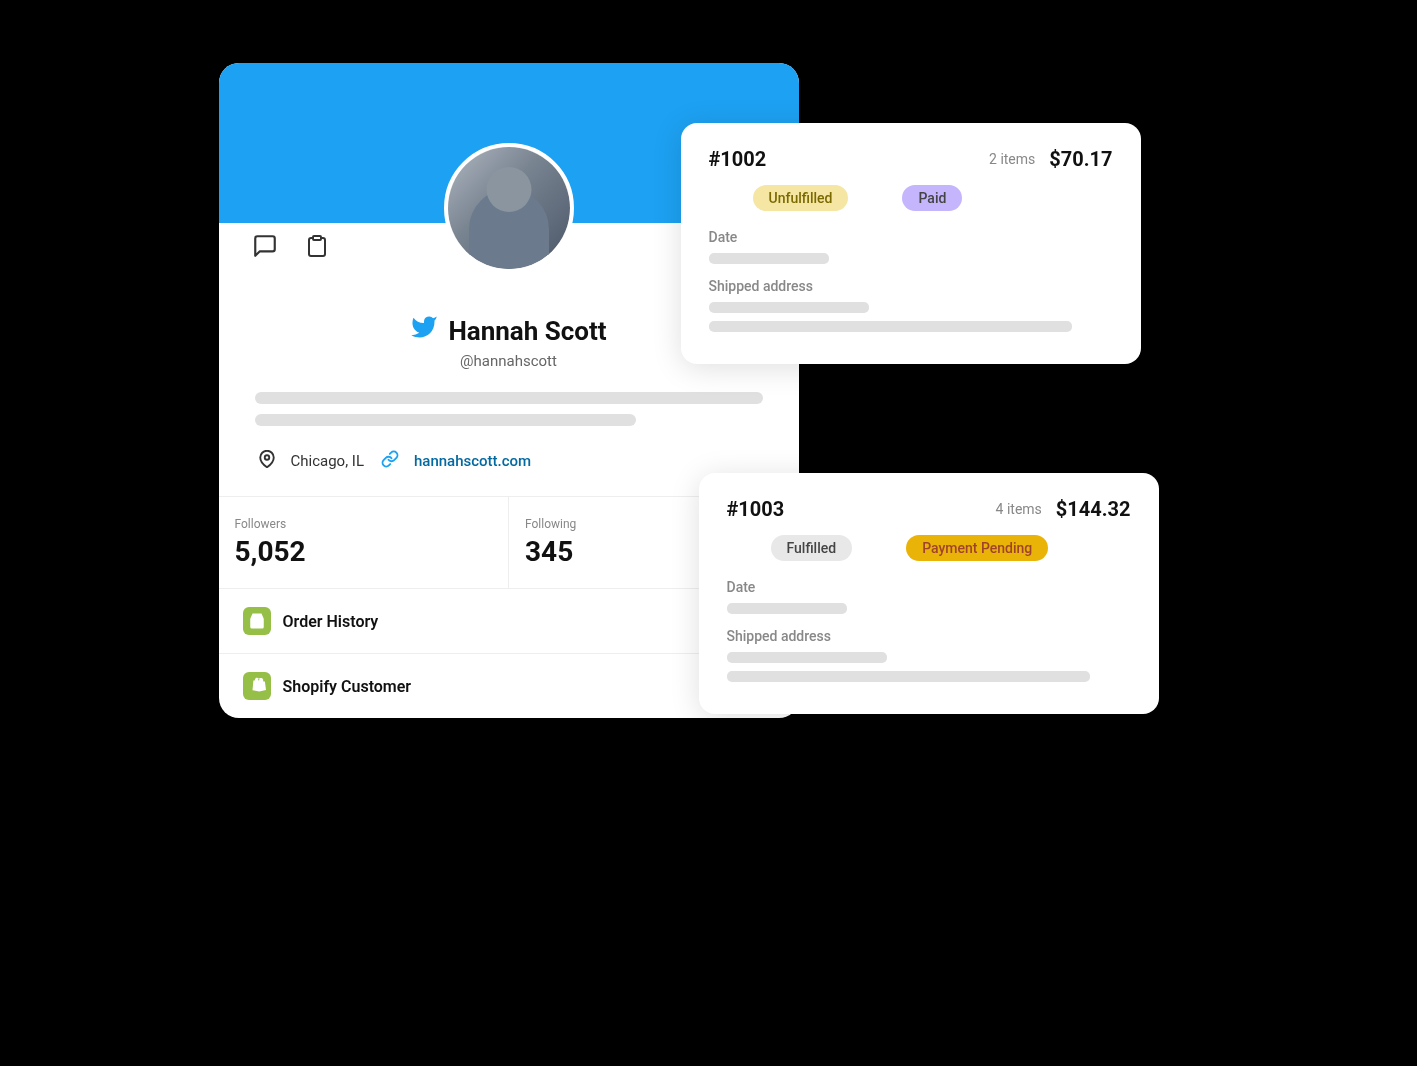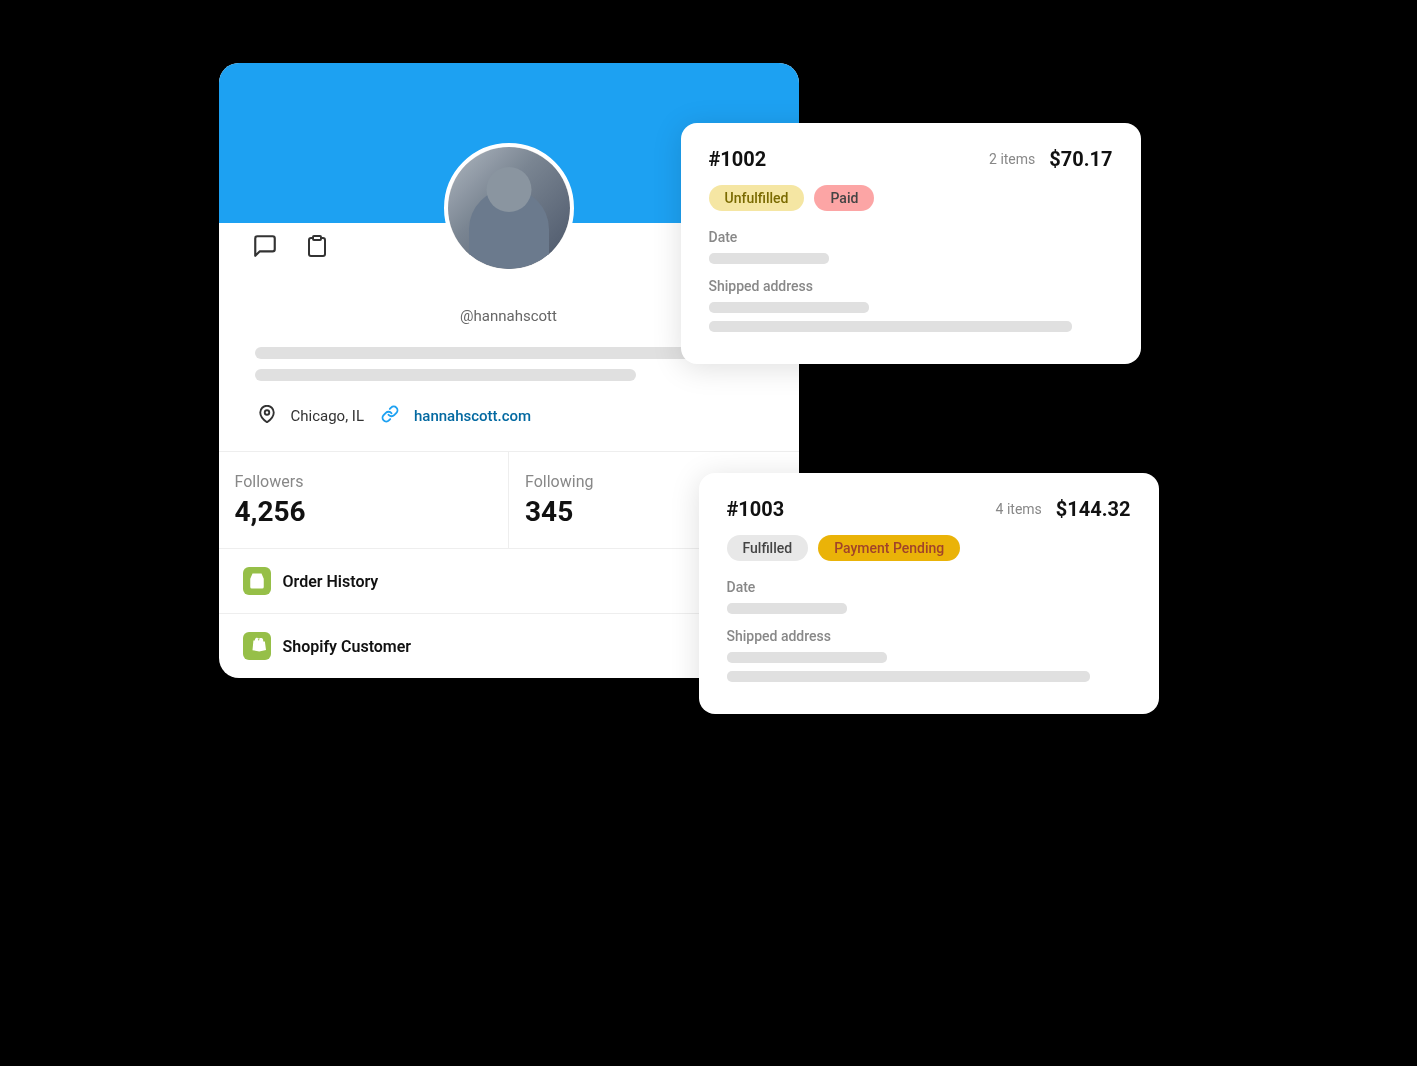--- a/index.html
+++ b/index.html
@@ -184,21 +184,21 @@
       flex: 1;
       padding: 20px 16px;
       text-align: left;
     }
 
     .stat-block:first-child {
       border-right: 1px solid #eee;
     }
 
     .stat-label {
-      font-size: 16px;
+      font-size: 12px;
       color: #888;
       margin-bottom: 4px;
     }
 
     .stat-value {
       font-size: 28px;
       font-weight: 700;
       color: #111;
     }
 
@@ -294,29 +294,30 @@
       display: flex;
       gap: 10px;
       margin-bottom: 18px;
     }
 
     .badge {
       padding: 5px 16px;
       border-radius: 20px;
       font-size: 14px;
       font-weight: 500;
+      margin-left: 44px;
     }
 
     .badge-unfulfilled {
       background: #f5e6a3;
       color: #7a6a00;
     }
 
     .badge-paid {
-      background: #fca5a5;
+      background: #c4b5fd;
       color: #444;
     }
 
     .badge-fulfilled {
       background: #e8e8e8;
       color: #444;
     }
 
     .badge-payment-pending {
       background: #eab308;
@@ -365,20 +366,28 @@
       </div>
       <div class="icon-btn">
         <svg width="24" height="24" viewBox="0 0 24 24" fill="none" stroke="#333" stroke-width="2" stroke-linecap="round" stroke-linejoin="round">
           <path d="M16 4h2a2 2 0 0 1 2 2v14a2 2 0 0 1-2 2H6a2 2 0 0 1-2-2V6a2 2 0 0 1 2-2h2"></path>
           <rect x="8" y="2" width="8" height="4" rx="1" ry="1"></rect>
         </svg>
       </div>
     </div>
 
     <div class="profile-body">
+      <div class="profile-name-row">
+        <span class="twitter-bird">
+          <svg width="28" height="28" viewBox="0 0 24 24" fill="#1DA1F2">
+            <path d="M23 3a10.9 10.9 0 0 1-3.14 1.53 4.48 4.48 0 0 0-7.86 3v1A10.66 10.66 0 0 1 3 4s-4 9 5 13a11.64 11.64 0 0 1-7 2c9 5 20 0 20-11.5a4.5 4.5 0 0 0-.08-.83A7.72 7.72 0 0 0 23 3z"></path>
+          </svg>
+        </span>
+        <span class="profile-name">Hannah Scott</span>
+      </div>
       <div class="profile-handle">@hannahscott</div>
 
       <div class="profile-placeholder-lines">
         <div class="placeholder-line long"></div>
         <div class="placeholder-line medium"></div>
       </div>
 
       <div class="profile-meta">
         <div class="meta-row">
           <span class="meta-icon">
@@ -397,21 +406,21 @@
             </svg>
           </span>
           <a class="meta-link" href="#">hannahscott.com</a>
         </div>
       </div>
     </div>
 
     <div class="profile-stats">
       <div class="stat-block">
         <div class="stat-label">Followers</div>
-        <div class="stat-value">4,256</div>
+        <div class="stat-value">5,052</div>
       </div>
       <div class="stat-block">
         <div class="stat-label">Following</div>
         <div class="stat-value">345</div>
       </div>
     </div>
 
     <div class="profile-section">
       <div class="section-left">
         <div class="shopify-icon">

